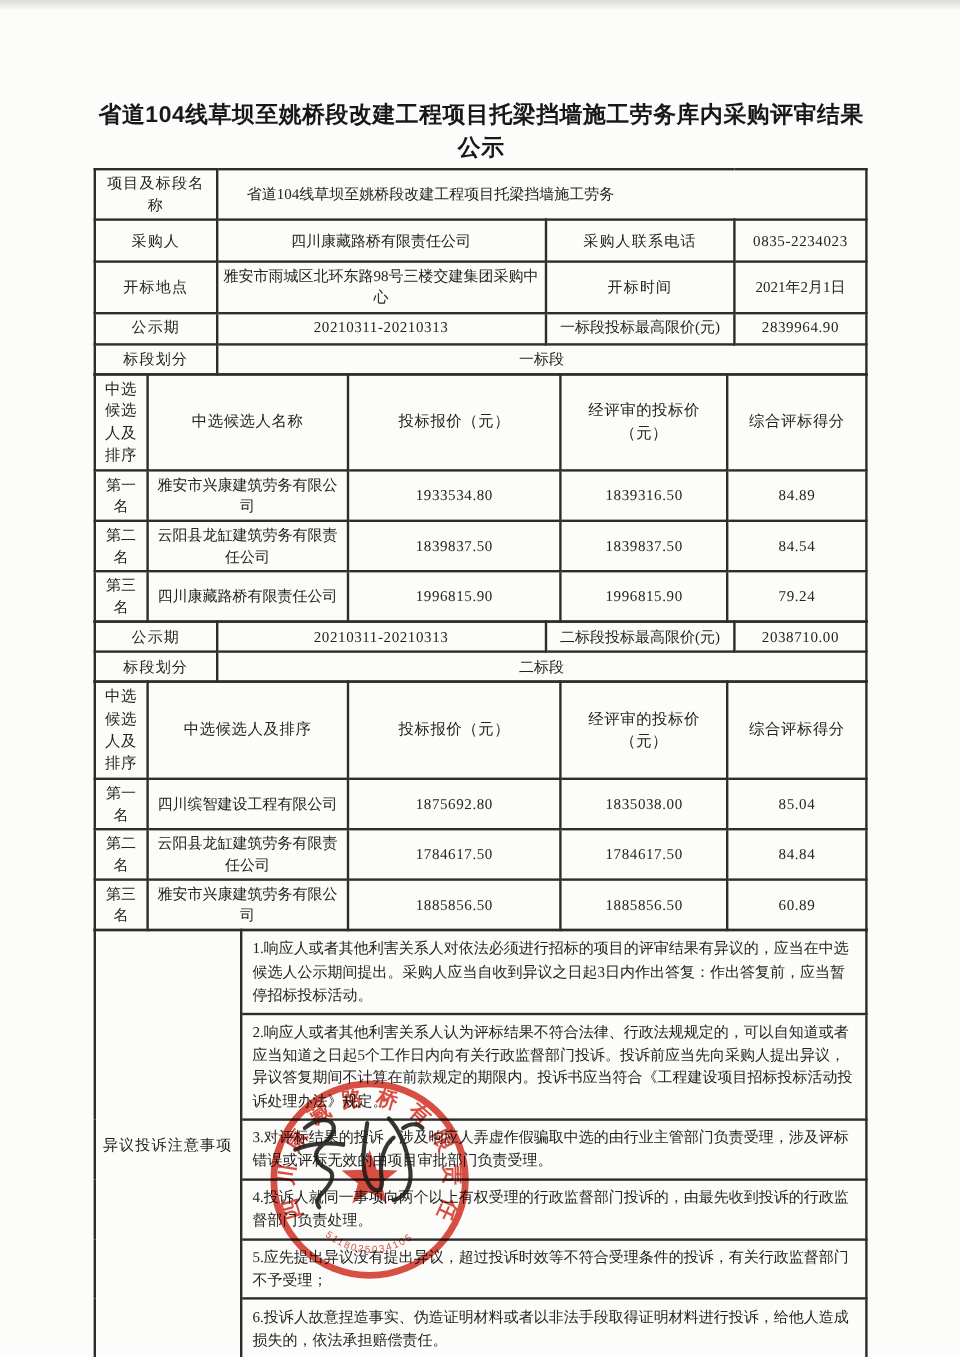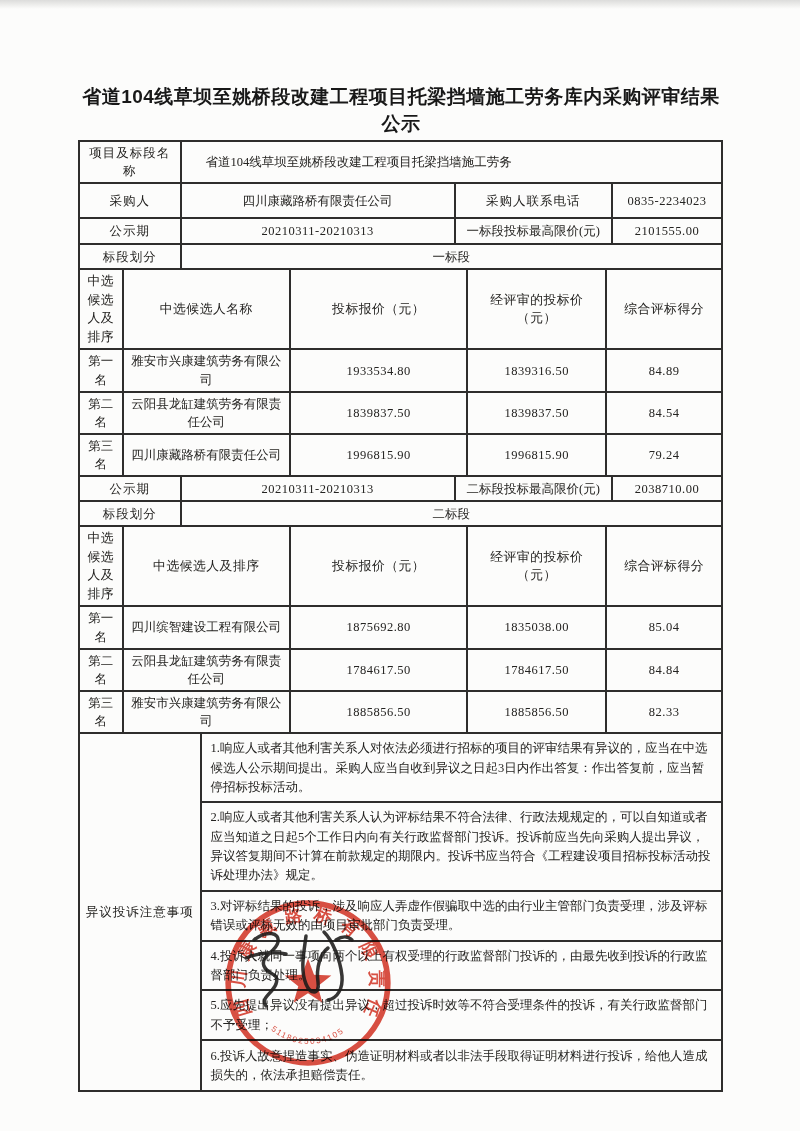--- a/index.html
+++ b/index.html
@@ -60,25 +60,31 @@
           <tr style="height:32px">
         <td class="lbl">项目及标段名称</td>
         <td colspan="3" class="left">省道104线草坝至姚桥段改建工程项目托梁挡墙施工劳务</td>
       </tr>
       <tr style="height:35px">
         <td class="lbl">采购人</td>
         <td>四川康藏路桥有限责任公司</td>
         <td class="lbl">采购人联系电话</td>
         <td class="num">0835-2234023</td>
       </tr>
+      <tr style="height:35px">
+        <td class="lbl">开标地点</td>
+        <td>雅安市雨城区北环东路98号三楼交建集团采购中心</td>
+        <td class="lbl">开标时间</td>
+        <td>2021年2月1日</td>
+      </tr>
       <tr style="height:26px">
         <td class="lbl">公示期</td>
         <td class="num">20210311-20210313</td>
         <td>一标段投标最高限价(元)</td>
-        <td class="num">2101555.00</td>
+        <td class="num">2839964.90</td>
       </tr>
       <tr style="height:25px">
         <td class="lbl">标段划分</td>
         <td colspan="3">一标段</td>
       </tr>
     </tbody>
       </table>
 
     <table>
       <colgroup>
@@ -169,21 +175,21 @@
         <td>云阳县龙缸建筑劳务有限责任公司</td>
         <td class="num">1784617.50</td>
         <td class="num">1784617.50</td>
         <td class="num">84.84</td>
       </tr>
       <tr style="height:32px">
         <td>第三名</td>
         <td>雅安市兴康建筑劳务有限公司</td>
         <td class="num">1885856.50</td>
         <td class="num">1885856.50</td>
-        <td class="num">82.33</td>
+        <td class="num">60.89</td>
       </tr>
     </tbody>
       </table>
 
     <table>
       <colgroup>
           <col style="width:18.9%">
           <col style="width:81.1%">
         </colgroup>
       <tbody>

